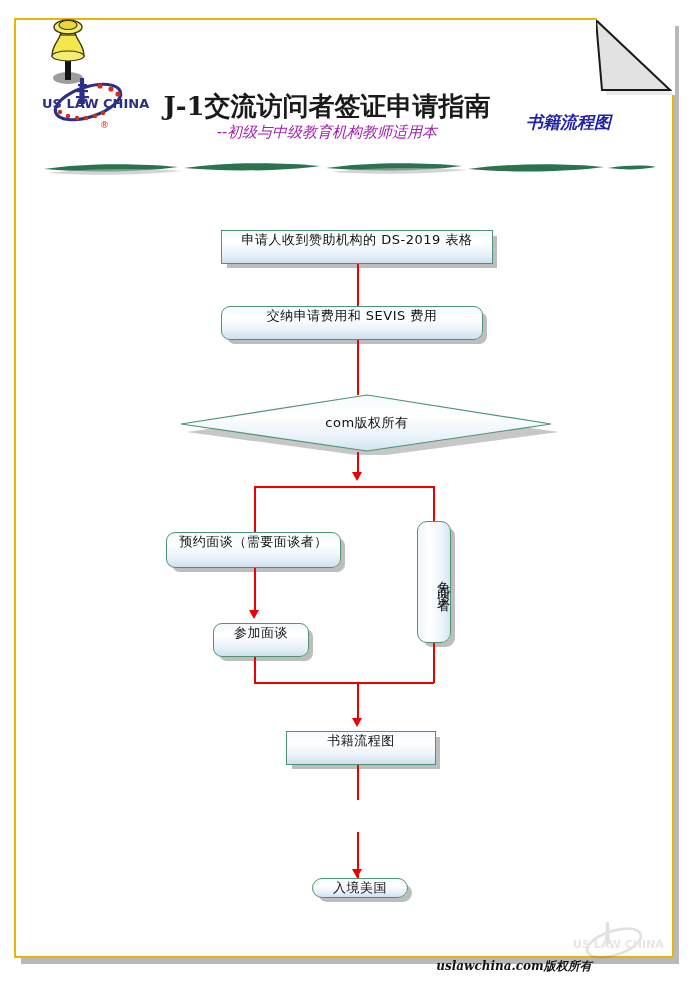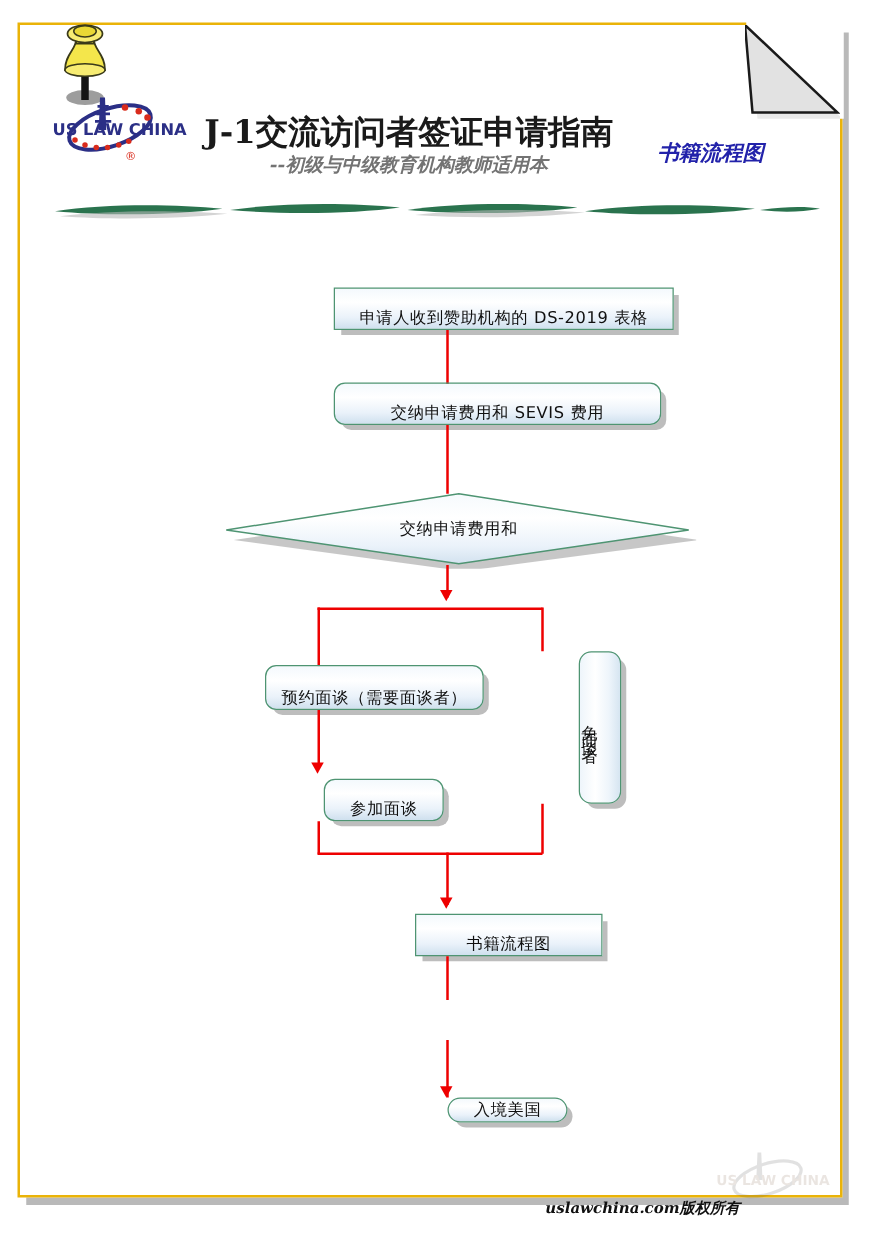--- a/index.html
+++ b/index.html
@@ -72,23 +72,23 @@
     font-size: 26px;
     font-weight: bold;
     color: #1a1a1a;
     letter-spacing: 0px;
     white-space: nowrap;
     line-height: 1.15;
   }
   .title-sub {
     font-family: "DejaVu Serif", "Liberation Serif", serif;
     font-size: 15px;
-    font-weight: bold;
+    font-weight: normal;
     font-style: italic;
-    color: #737373;
+    color: #a21caf;
     white-space: nowrap;
     line-height: 1.35;
   }
   .kicker {
     position: absolute;
     left: 510px;
     top: 91px;
     font-family: "DejaVu Serif", "Liberation Serif", serif;
     font-size: 17px;
     font-weight: bold;
@@ -106,27 +106,26 @@
 
   
   .node {
     position: absolute;
     box-sizing: border-box;
     border: 1px solid #4e9472;
     background: linear-gradient(180deg,
                 #f4f9fd 0%, #ffffff 34%, #eaf2fa 72%, #cfe0ee 100%);
     box-shadow: 5px 5px 0 -1px #bdbdbd;
     display: flex;
-    align-items: flex-end;
+    align-items: flex-start;
     justify-content: center;
     color: #101010;
     font-size: 13px;
     letter-spacing: 0.5px;
     white-space: nowrap;
-    margin-left: 46px;
   }
   .node.rounded { border-radius: 9px; }
   .node.pill    { border-radius: 999px; }
   .node.vert {
     background: linear-gradient(90deg,
                 #eef5fb 0%, #ffffff 38%, #eef5fb 72%, #d6e5f1 100%);
     border-radius: 10px;
     writing-mode: vertical-rl;
     text-orientation: upright;
     letter-spacing: 6px;
@@ -269,21 +268,21 @@
           <linearGradient id="dgrad" x1="0" y1="0" x2="0" y2="1">
             <stop offset="0%" stop-color="#f6fafd"></stop>
             <stop offset="35%" stop-color="#ffffff"></stop>
             <stop offset="75%" stop-color="#eaf2fa"></stop>
             <stop offset="100%" stop-color="#d3e2ef"></stop>
           </linearGradient>
         </defs>
         <polygon points="190,8 378,35 190,60 6,35" fill="#bdbdbd" opacity="0.85" transform="translate(4,4)"></polygon>
         <polygon points="190,2 374,31 190,58 4,31" fill="url(#dgrad)" stroke="#4e9472" stroke-width="1.2"></polygon>
       </svg>
-      <span style="margin-top:-2px;">交纳申请费用和</span>
+      <span style="margin-top:-2px;">com版权所有</span>
     </div>
 
     <div class="conn v" style="left:341px; top:432px; height:26px;"></div>
     <div class="arrow" style="left:336px; top:452px;"></div>
 
     <div class="conn h" style="left:238px; top:466px; width:180px;"></div>
     <div class="conn v" style="left:238px; top:466px; height:47px;"></div>
     <div class="conn v" style="left:417px; top:466px; height:35px;"></div>
 
     <div class="node rounded" style="left:150px; top:512px; width:175px; height:36px;">

